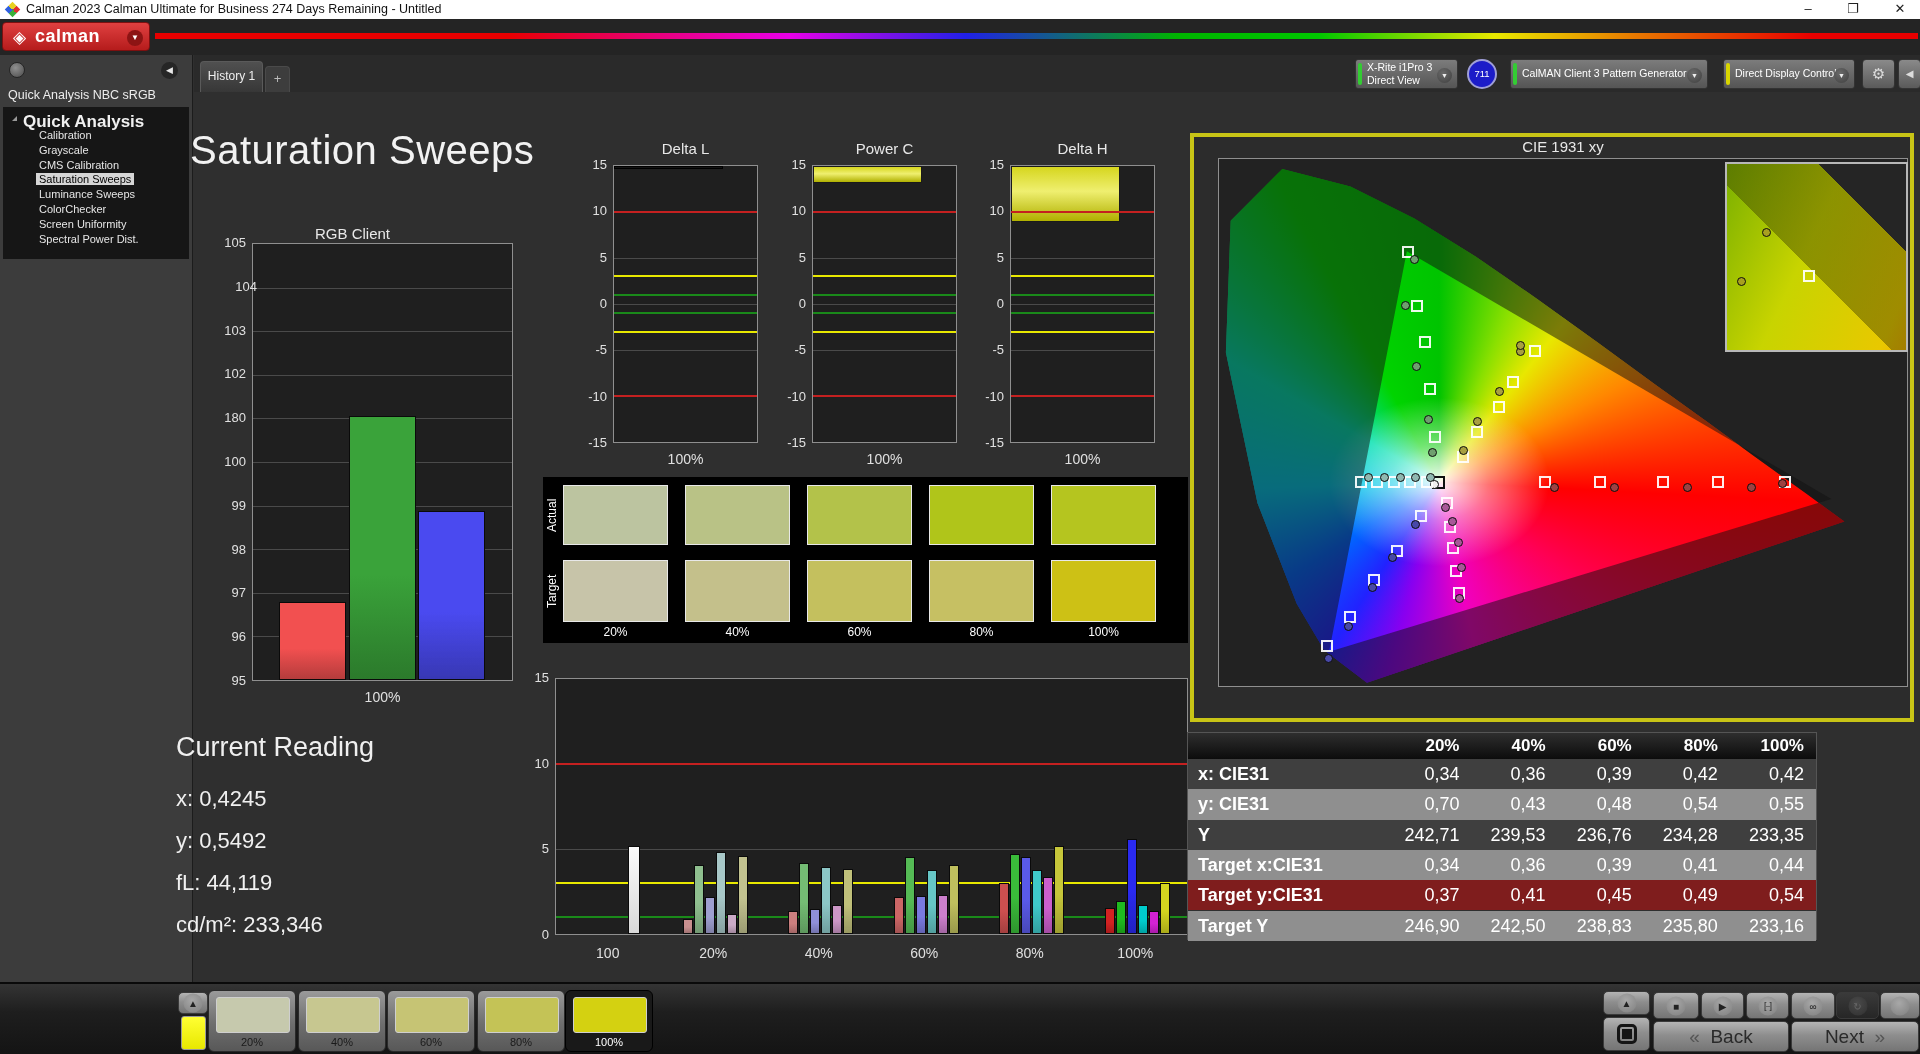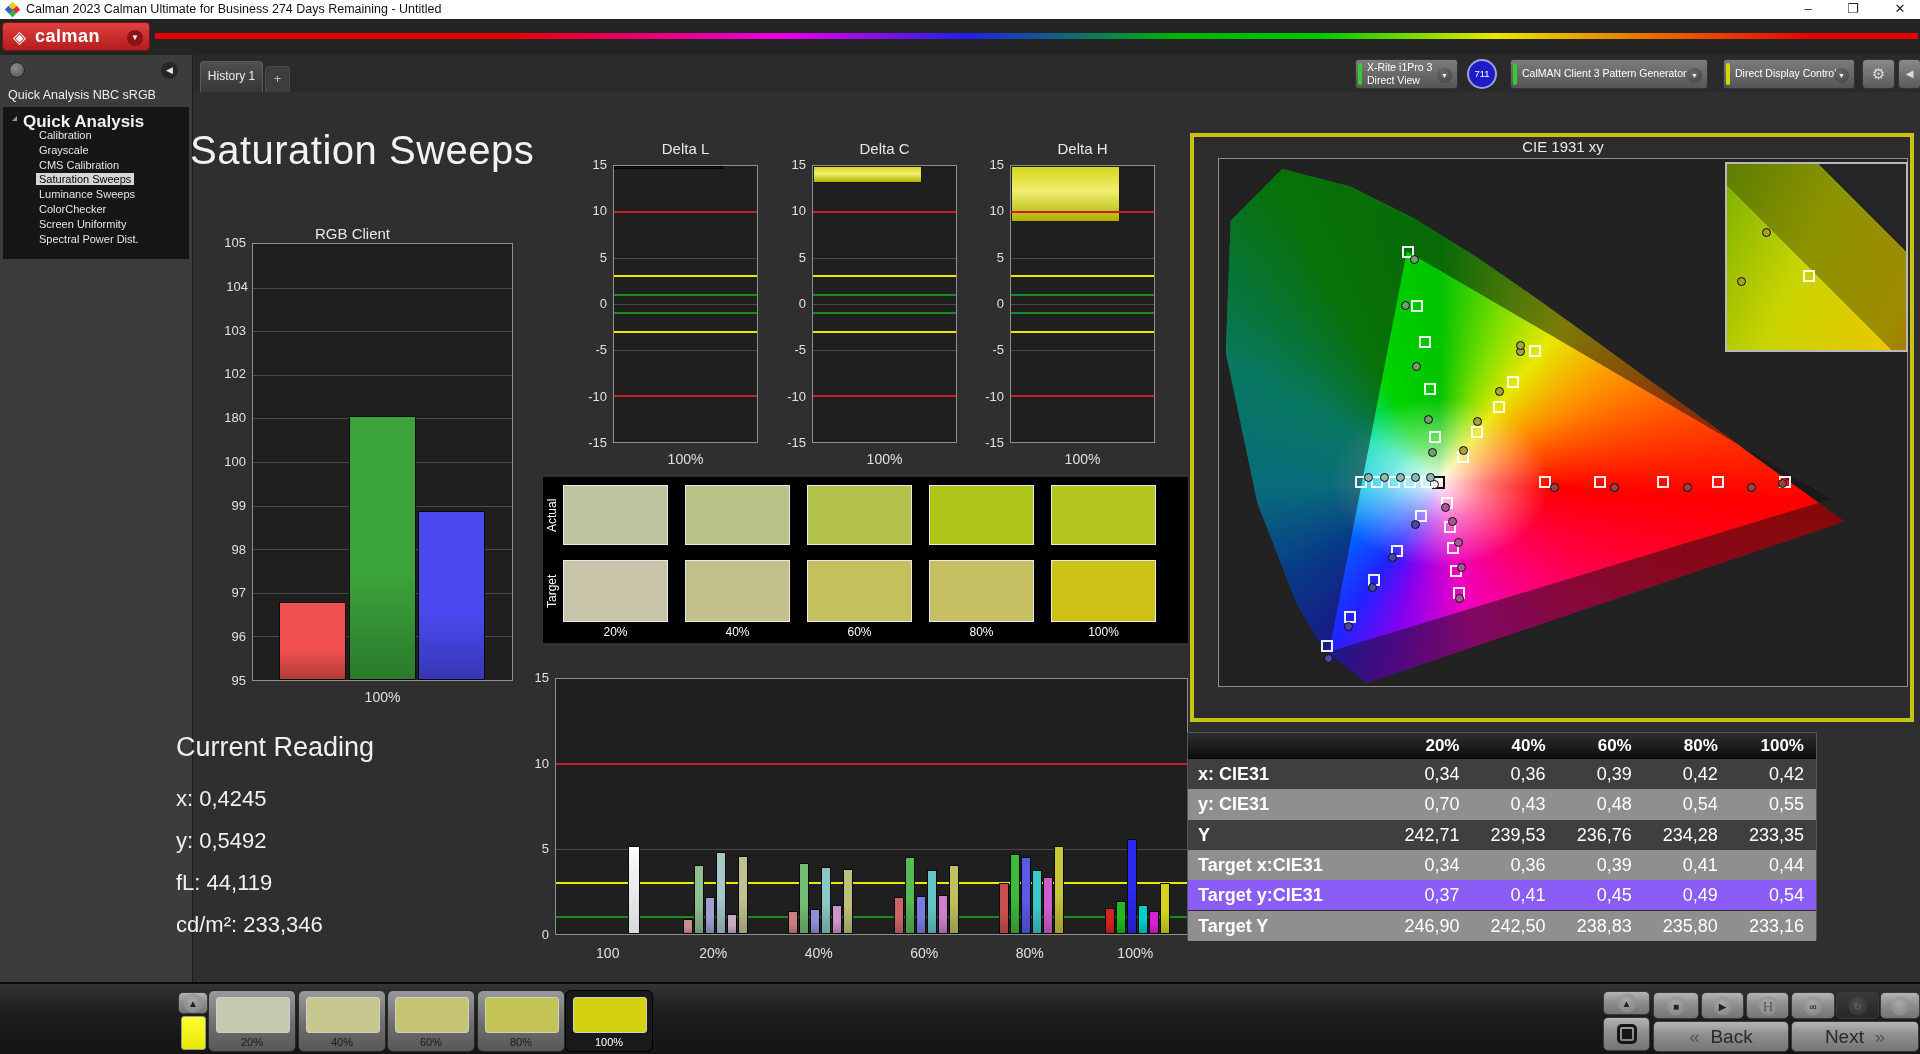--- a/index.html
+++ b/index.html
@@ -172,21 +172,21 @@
     <div class="ylab" style="left: 202px; top: 497.8px; width: 44px;">99</div>
     <div style="left: 246px; top: 505.8px; width: 6px; height: 1px; background: rgb(143, 143, 143);"></div>
     <div class="ylab" style="left: 202px; top: 454px; width: 44px;">100</div>
     <div style="left: 246px; top: 462px; width: 6px; height: 1px; background: rgb(143, 143, 143);"></div>
     <div class="ylab" style="left: 202px; top: 410.2px; width: 44px;">180</div>
     <div style="left: 246px; top: 418.2px; width: 6px; height: 1px; background: rgb(143, 143, 143);"></div>
     <div class="ylab" style="left: 202px; top: 366.4px; width: 44px;">102</div>
     <div style="left: 246px; top: 374.4px; width: 6px; height: 1px; background: rgb(143, 143, 143);"></div>
     <div class="ylab" style="left: 202px; top: 322.6px; width: 44px;">103</div>
     <div style="left: 246px; top: 330.6px; width: 6px; height: 1px; background: rgb(143, 143, 143);"></div>
-    <div class="ylab" style="left: 204px; top: 278.8px; width: 44px;">104</div>
+    <div class="ylab" style="left: 213px; top: 278.8px; width: 44px;">104</div>
     <div style="left: 246px; top: 286.8px; width: 6px; height: 1px; background: rgb(143, 143, 143);"></div>
     <div class="ylab" style="left: 202px; top: 235px; width: 44px;">105</div>
     <div style="left: 246px; top: 243px; width: 6px; height: 1px; background: rgb(143, 143, 143);"></div>
     <div class="xlab" style="left: 252px; top: 689px; width: 261px;">100%</div>
     <div class="ctitle" style="left: 583px; top: 140px; width: 205px;">Delta L</div>
     <div class="plot" style="left: 613px; top: 165px; width: 145px; height: 278px;">
       <div class="grid" style="top: 33.3333%;"></div>
       <div class="grid" style="top: 50%;"></div>
       <div class="grid" style="top: 66.6667%;"></div>
       <div class="limit" style="top: calc(16.6667% - 1px); height: 2px; background: rgb(196, 32, 32);"></div>
@@ -205,21 +205,21 @@
     <div style="left: 607px; top: 257.667px; width: 6px; height: 1px; background: rgb(143, 143, 143);"></div>
     <div class="ylab" style="left: 569px; top: 296px; width: 38px;">0</div>
     <div style="left: 607px; top: 304px; width: 6px; height: 1px; background: rgb(143, 143, 143);"></div>
     <div class="ylab" style="left: 569px; top: 342.333px; width: 38px;">-5</div>
     <div style="left: 607px; top: 350.333px; width: 6px; height: 1px; background: rgb(143, 143, 143);"></div>
     <div class="ylab" style="left: 569px; top: 388.667px; width: 38px;">-10</div>
     <div style="left: 607px; top: 396.667px; width: 6px; height: 1px; background: rgb(143, 143, 143);"></div>
     <div class="ylab" style="left: 569px; top: 435px; width: 38px;">-15</div>
     <div style="left: 607px; top: 443px; width: 6px; height: 1px; background: rgb(143, 143, 143);"></div>
     <div class="xlab" style="left: 613px; top: 451px; width: 145px;">100%</div>
-    <div class="ctitle" style="left: 782px; top: 140px; width: 205px;">Delta C</div>
+    <div class="ctitle" style="left: 782px; top: 140px; width: 205px;">Power C</div>
     <div class="plot" style="left: 812px; top: 165px; width: 145px; height: 278px;">
       <div class="grid" style="top: 33.3333%;"></div>
       <div class="grid" style="top: 50%;"></div>
       <div class="grid" style="top: 66.6667%;"></div>
       <div class="limit" style="top: calc(16.6667% - 1px); height: 2px; background: rgb(196, 32, 32);"></div>
       <div class="limit" style="top: calc(83.3333% - 1px); height: 2px; background: rgb(196, 32, 32);"></div>
       <div class="limit" style="top: calc(40% - 1px); height: 2px; background: rgb(232, 232, 0);"></div>
       <div class="limit" style="top: calc(60% - 1px); height: 2px; background: rgb(232, 232, 0);"></div>
       <div class="limit" style="top: calc(46.6667% - 1px); height: 2px; background: rgb(26, 138, 26);"></div>
       <div class="limit" style="top: calc(53.3333% - 1px); height: 2px; background: rgb(26, 138, 26);"></div>
@@ -506,21 +506,21 @@
       <div class="tcell" style="width: 86.4px; line-height: 30px;">233,35</div>
     </div>
     <div class="trow" style="top: 116.9px; height: 30.3px; background: rgb(143, 143, 143);">
       <div class="tlabel" style="width: 198px; line-height: 30px;">Target x:CIE31</div>
       <div class="tcell" style="width: 86.4px; line-height: 30px;">0,34</div>
       <div class="tcell" style="width: 86.4px; line-height: 30px;">0,36</div>
       <div class="tcell" style="width: 86.4px; line-height: 30px;">0,39</div>
       <div class="tcell" style="width: 86.4px; line-height: 30px;">0,41</div>
       <div class="tcell" style="width: 86.4px; line-height: 30px;">0,44</div>
     </div>
-    <div class="trow" style="top: 147.2px; height: 30.3px; background: #8b5cf6;">
+    <div class="trow" style="top: 147.2px; height: 30.3px; background: #7f1d1d;">
       <div class="tlabel" style="width: 198px; line-height: 30px;">Target y:CIE31</div>
       <div class="tcell" style="width: 86.4px; line-height: 30px;">0,37</div>
       <div class="tcell" style="width: 86.4px; line-height: 30px;">0,41</div>
       <div class="tcell" style="width: 86.4px; line-height: 30px;">0,45</div>
       <div class="tcell" style="width: 86.4px; line-height: 30px;">0,49</div>
       <div class="tcell" style="width: 86.4px; line-height: 30px;">0,54</div>
     </div>
     <div class="trow" style="top: 177.5px; height: 30.3px; background: rgb(143, 143, 143);">
       <div class="tlabel" style="width: 198px; line-height: 30px;">Target Y</div>
       <div class="tcell" style="width: 86.4px; line-height: 30px;">246,90</div>

